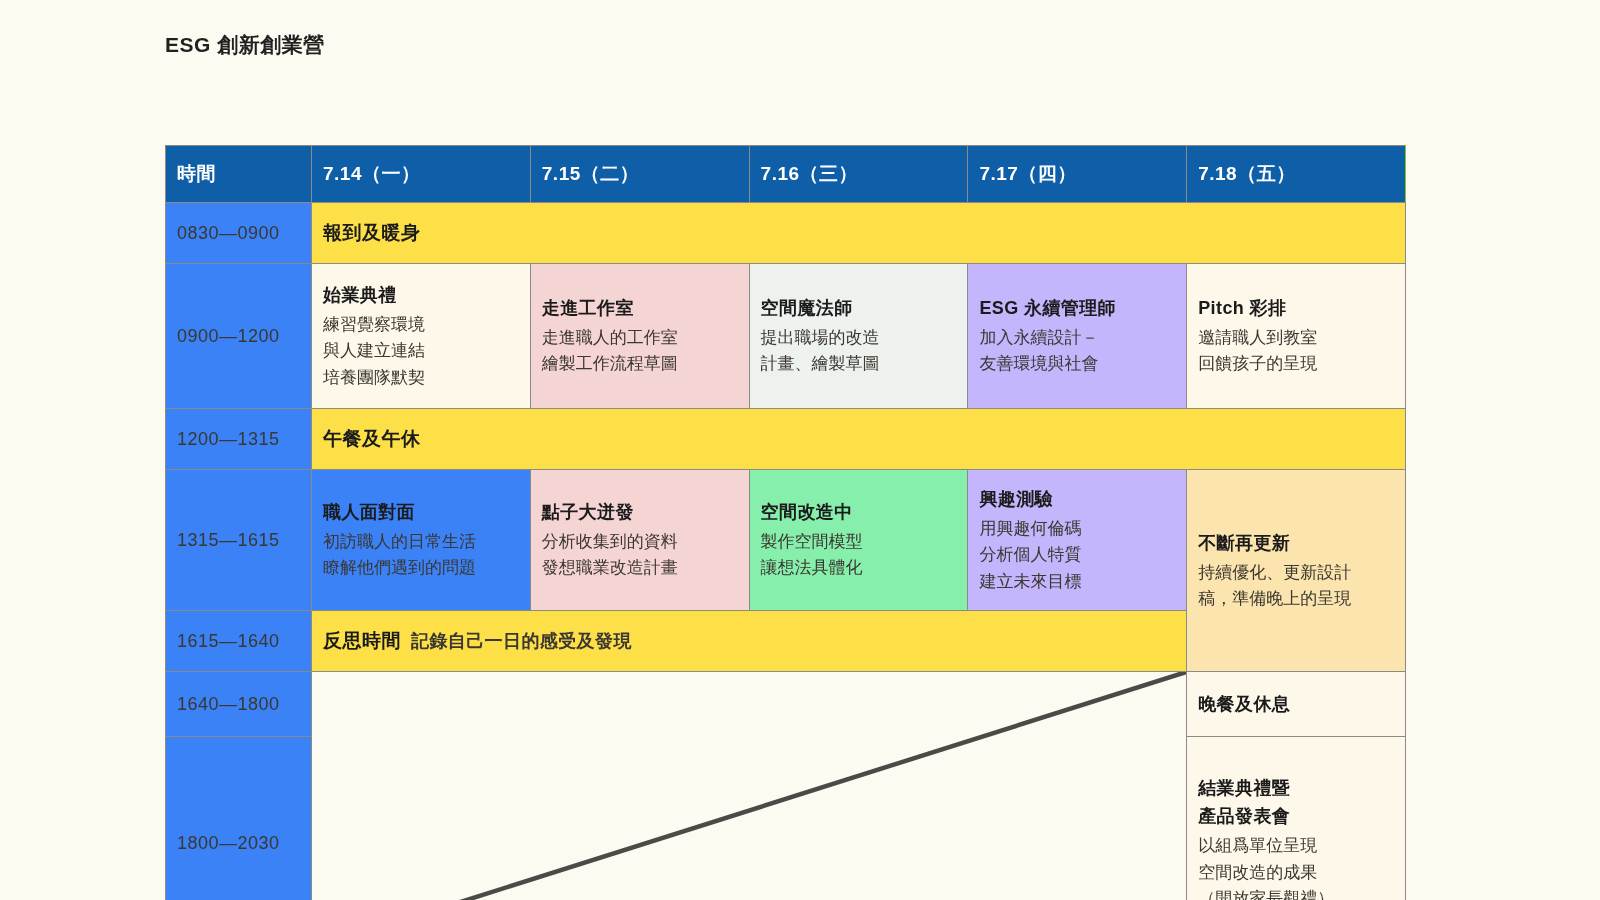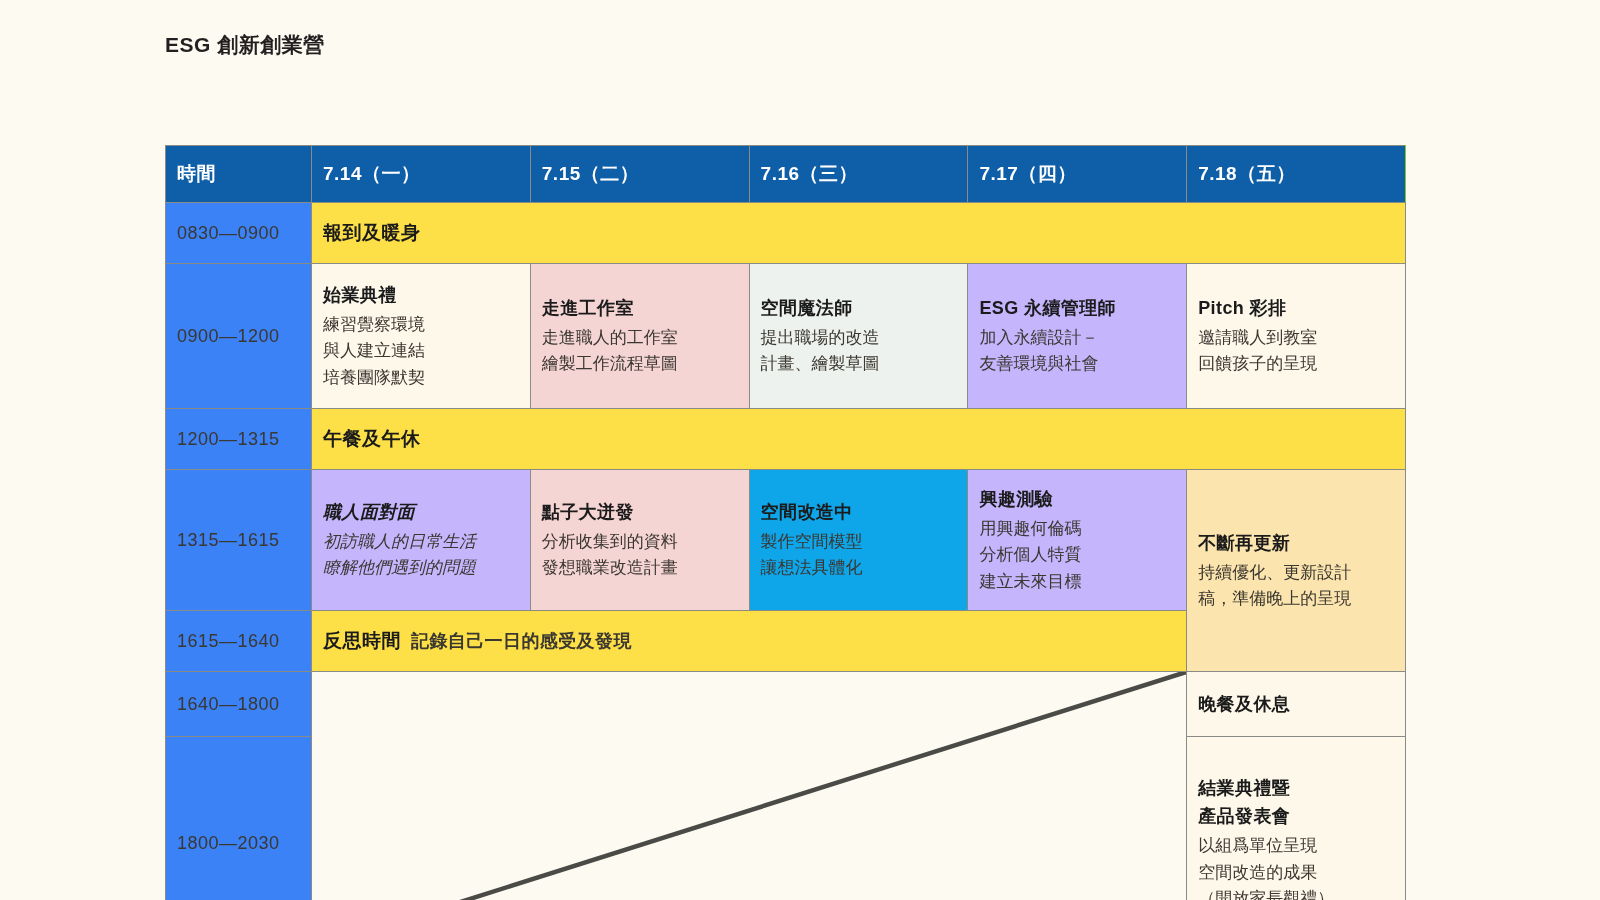--- a/index.html
+++ b/index.html
@@ -125,22 +125,22 @@
     color: #3b3731;
     margin-left: 10px;
     letter-spacing: .4px;
   }
 
   
   .fill-cream   { background: #fdf8ea; }
   .fill-pink    { background: #f5d4d4; }
   .fill-teal    { background: #eef2ee; }
   .fill-white   { background: #c4b5fd; }
-  .fill-beige   { background: #c4b5fd; font-style: italic; }
-  .fill-gray    { background: #0ea5e9; }
+  .fill-beige   { background: #3b82f6; }
+  .fill-gray    { background: #86efac; }
   .fill-amber   { background: #fbe4ad; }
 
   .row-morning td  { height: 132px; }
   .row-afternoon td { height: 128px; }
   .row-dinner td   { height: 52px; }
   .row-evening td  { height: 200px; }
 
   
   td.diagonal {
     position: relative;

